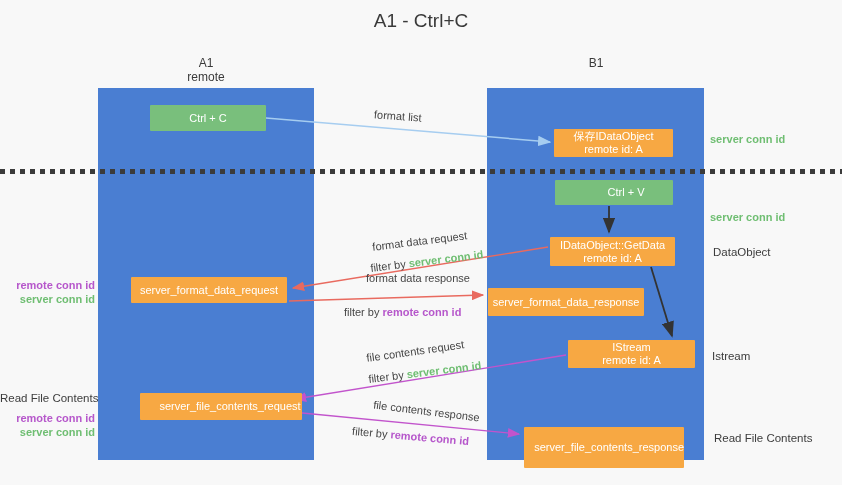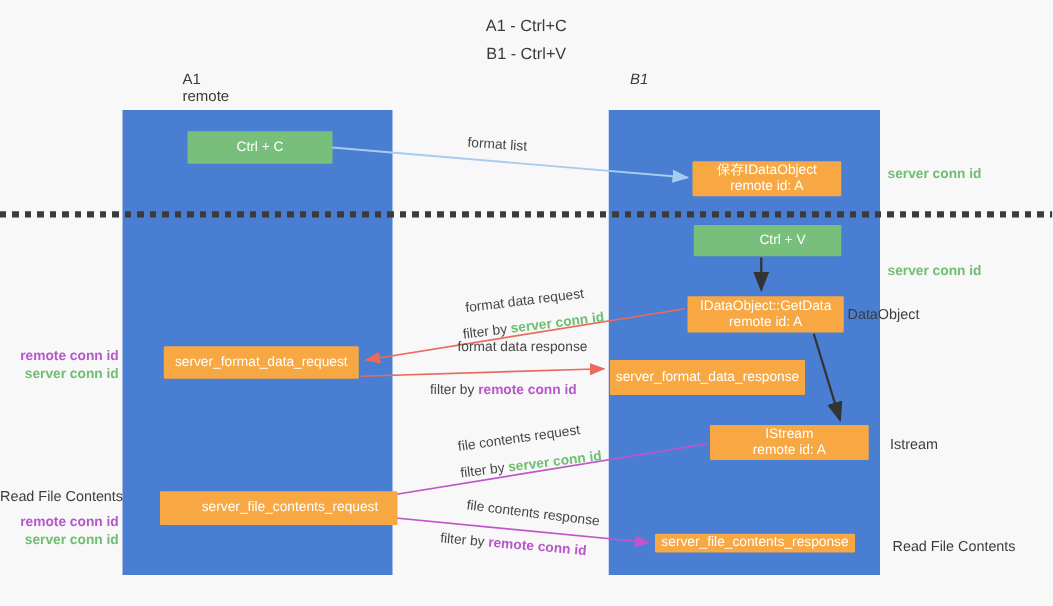--- a/index.html
+++ b/index.html
@@ -6,24 +6,24 @@
   html, body { background: #f8f8f8; }
   body { font-family: "Liberation Sans", sans-serif; }
   .canvas {
     position: relative;
     width: 842px; height: 485px;
     background: #f8f8f8;
     overflow: hidden;
   }
   .title {
     position: absolute; top: 10px; left: 0; width: 842px;
-    text-align: center; color: #3a3a3a; font-size: 13px; line-height: 22px;
+    text-align: center; color: #3a3a3a; font-size: 19px; line-height: 22px;
   }
   .col-header {
-    position: absolute; text-align: left; color: #3a3a3a;
+    position: absolute; text-align: center; color: #3a3a3a;
     font-size: 12px; line-height: 14px;
   }
   .lifeline {
     position: absolute; top: 88px; height: 372px;
     background: #4a7ed2;
   }
   .lifeline.left  { left: 98px;  width: 216px; }
   .lifeline.right { left: 487px; width: 217px; }
   .dotted-line {
     position: absolute; left: 0; top: 169px; width: 842px; height: 5px;
@@ -48,28 +48,27 @@
   .side-note.dark { color: #3c3c3c; font-size: 11.5px; }
   .left-notes  { text-align: right; }
 </style>
 </head>
 <body>
 
 <div class="canvas">
 
   <div class="title">
     <div>A1 - Ctrl+C</div>
-    <div>B1 - Ctrl+V</div>
   </div>
 
   <div class="col-header" style="left:146px; top:56px; width:120px;">
     <div>A1</div>
     <div>remote</div>
   </div>
-  <div class="col-header" style="left:504px; top:56px; width:120px;font-style:italic;">
+  <div class="col-header" style="left:536px; top:56px; width:120px;">
     <div>B1</div>
   </div>
 
   <div class="lifeline left"></div>
   <div class="lifeline right"></div>
 
   <div class="dotted-line"></div>
 
   <svg class="svg-overlay" width="842" height="485">
     <defs>
@@ -119,25 +118,25 @@
 
   <div class="node orange" style="left:131px; top:277px; width:156px; height:26px;">
     <span>server_format_data_request</span>
   </div>
 
   <div class="node orange" style="left:568px; top:340px; width:127px; height:28px;">
     <span>IStream</span>
     <span>remote id: A</span>
   </div>
 
-  <div class="node orange" style="left:128px; top:393px; width:190px; height:27px;padding-left:18px;">
+  <div class="node orange" style="left:140px; top:393px; width:162px; height:27px;padding-left:18px;">
     <span>server_file_contents_request</span>
   </div>
 
-  <div class="node orange" style="left:524px; top:427px; width:160px; height:15px;">
+  <div class="node orange" style="left:524px; top:427px; width:160px; height:41px;align-items:flex-end;">
     <span>server_file_contents_response</span>
   </div>
 
   <div class="flow-label" style="left:374px; top:110px; transform:rotate(4deg);">format list</div>
 
   <div class="flow-label" style="left:372px; top:235px; transform:rotate(-7deg);">format data request</div>
   <div class="flow-label" style="left:370px; top:255px; transform:rotate(-7deg);">
     <span>filter by </span><span class="conn-green">server conn id</span>
   </div>
 
@@ -157,17 +156,17 @@
   </div>
 
   <div class="side-note left-notes conn-purple" style="left:0; top:279px; width:95px;">remote conn id</div>
   <div class="side-note left-notes conn-green" style="left:0; top:293px; width:95px;">server conn id</div>
   <div class="side-note left-notes dark" style="left:0; top:392px; width:95px;">Read File Contents</div>
   <div class="side-note left-notes conn-purple" style="left:0; top:412px; width:95px;">remote conn id</div>
   <div class="side-note left-notes conn-green" style="left:0; top:426px; width:95px;">server conn id</div>
 
   <div class="side-note conn-green" style="left:710px; top:133px;">server conn id</div>
   <div class="side-note conn-green" style="left:710px; top:211px;">server conn id</div>
-  <div class="side-note dark" style="left:678px; top:246px;">DataObject</div>
+  <div class="side-note dark" style="left:713px; top:246px;">DataObject</div>
   <div class="side-note dark" style="left:712px; top:350px;">Istream</div>
   <div class="side-note dark" style="left:714px; top:432px;">Read File Contents</div>
 
 </div>
 
 </body></html>

